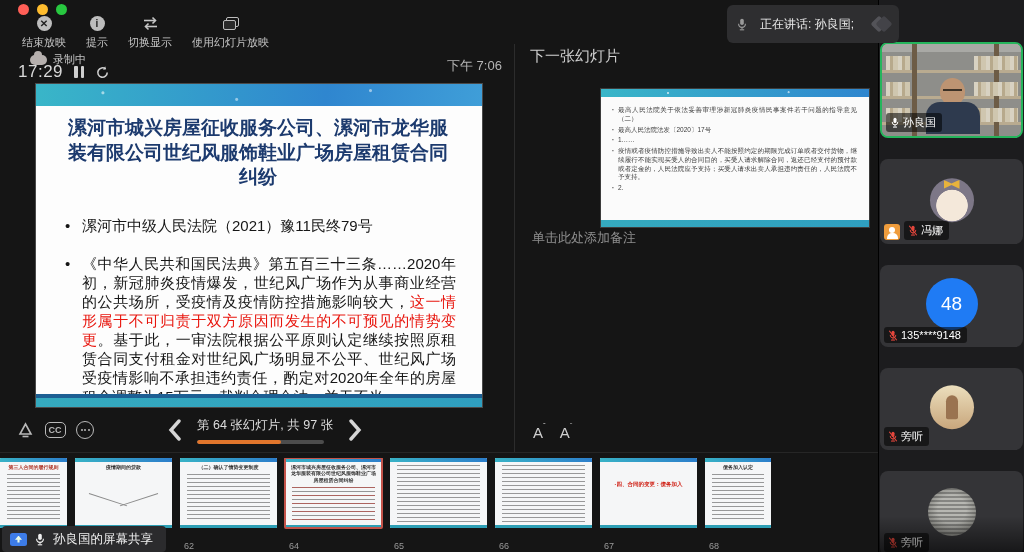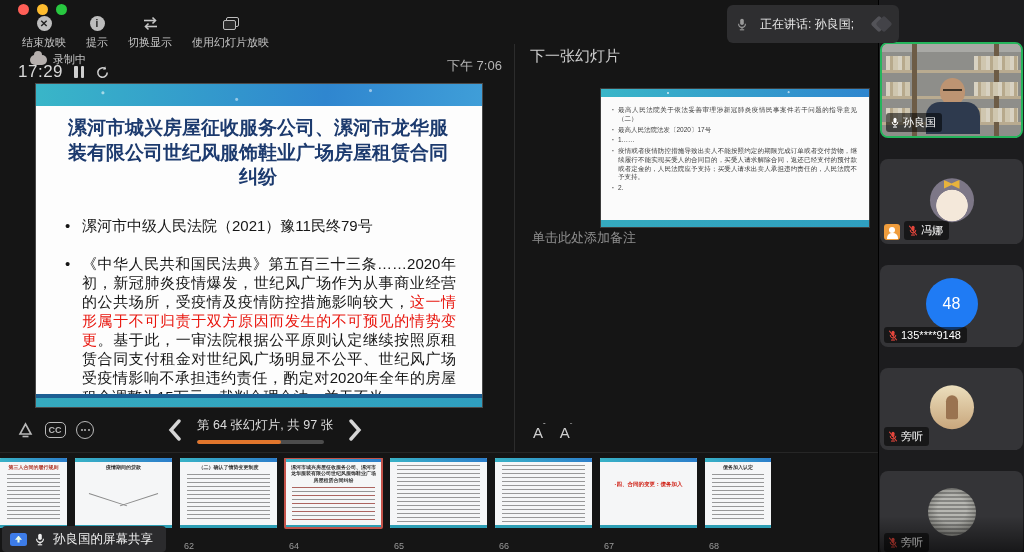--- a/index.html
+++ b/index.html
@@ -145,21 +145,21 @@
              background:rgba(0,0,0,.55);border-radius:3px;padding:2px 6px 2px 4px;font-size:11px;color:#fff;z-index:3}
   .name-pill.shift{left:24px}
   .host-badge{position:absolute;left:4px;bottom:4px;width:16px;height:16px;background:#ef9c3c;border-radius:3px;z-index:3}
   .host-badge::before{content:"";position:absolute;left:5px;top:3px;width:6px;height:6px;border-radius:50%;background:#fff}
   .host-badge::after{content:"";position:absolute;left:2.5px;top:9px;width:11px;height:6px;border-radius:5px 5px 0 0;background:#fff}
 
   .avatar{position:absolute;left:50%;top:50%;transform:translate(-50%,-54%);border-radius:50%}
   .av-girl{width:44px;height:44px;background:radial-gradient(circle at 50% 62%,#f4e8da 0 44%,#7d7787 46%)}
   .av-girl::before{content:"";position:absolute;left:14px;top:2px;width:16px;height:9px;background:#e8b33c;
       clip-path:polygon(0 0,50% 42%,100% 0,100% 100%,50% 58%,0 100%)}
-  .av-num{width:52px;height:52px;background:#1f7bf4;color:#fff;font-size:16px;
+  .av-num{width:52px;height:52px;background:#1f7bf4;color:#fff;font-size:19px;
           display:flex;align-items:center;justify-content:center}
   .av-sepia{width:44px;height:44px;background:linear-gradient(180deg,#ecdfbd,#c8a67c)}
   .av-sepia::after{content:"";position:absolute;left:16px;top:10px;width:12px;height:24px;border-radius:6px 6px 2px 2px;background:#9a7350}
   .av-gray{width:48px;height:48px;background:
       repeating-linear-gradient(180deg,rgba(40,40,40,.35) 0 1.5px,transparent 1.5px 4px),
       radial-gradient(circle at 50% 45%,#b7b7b2 0 40%,#8b8b86 70%)}
   .av-cartoon{top:6px;transform:translateX(-50%);width:42px;height:42px;background:#cdbb9b}
   .av-cartoon::before{content:"";position:absolute;left:6px;top:2px;width:30px;height:14px;border-radius:14px 14px 0 0;background:#3a3530}
   .side-fade{position:absolute;left:0;right:0;bottom:0;height:36px;
              background:linear-gradient(180deg,transparent,rgba(0,0,0,.55));z-index:4}

